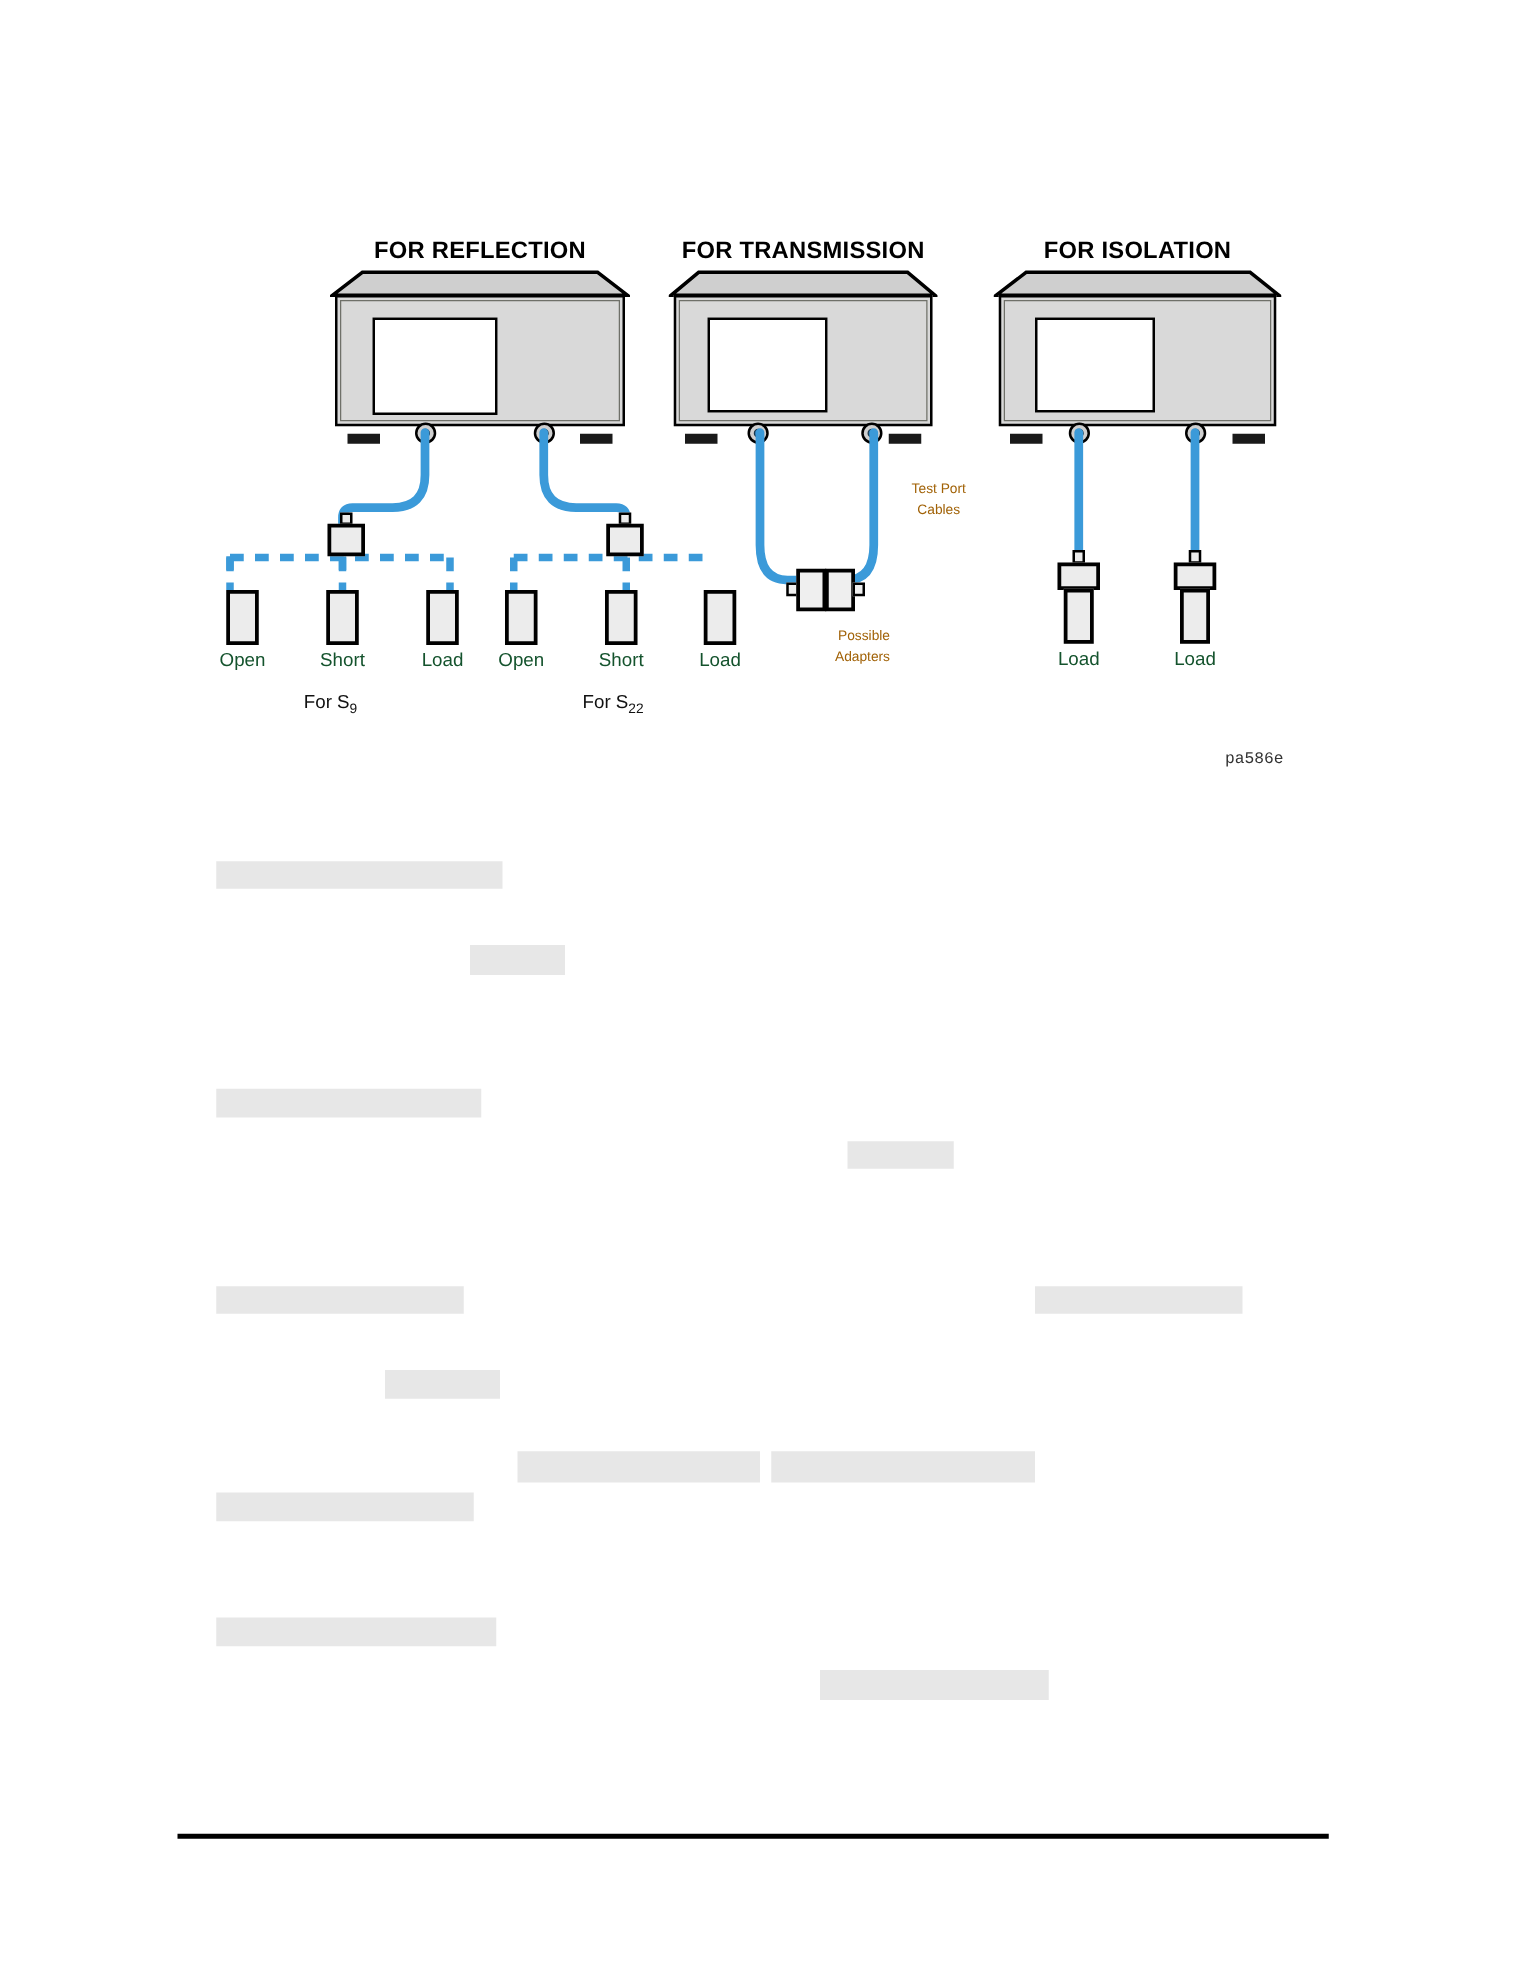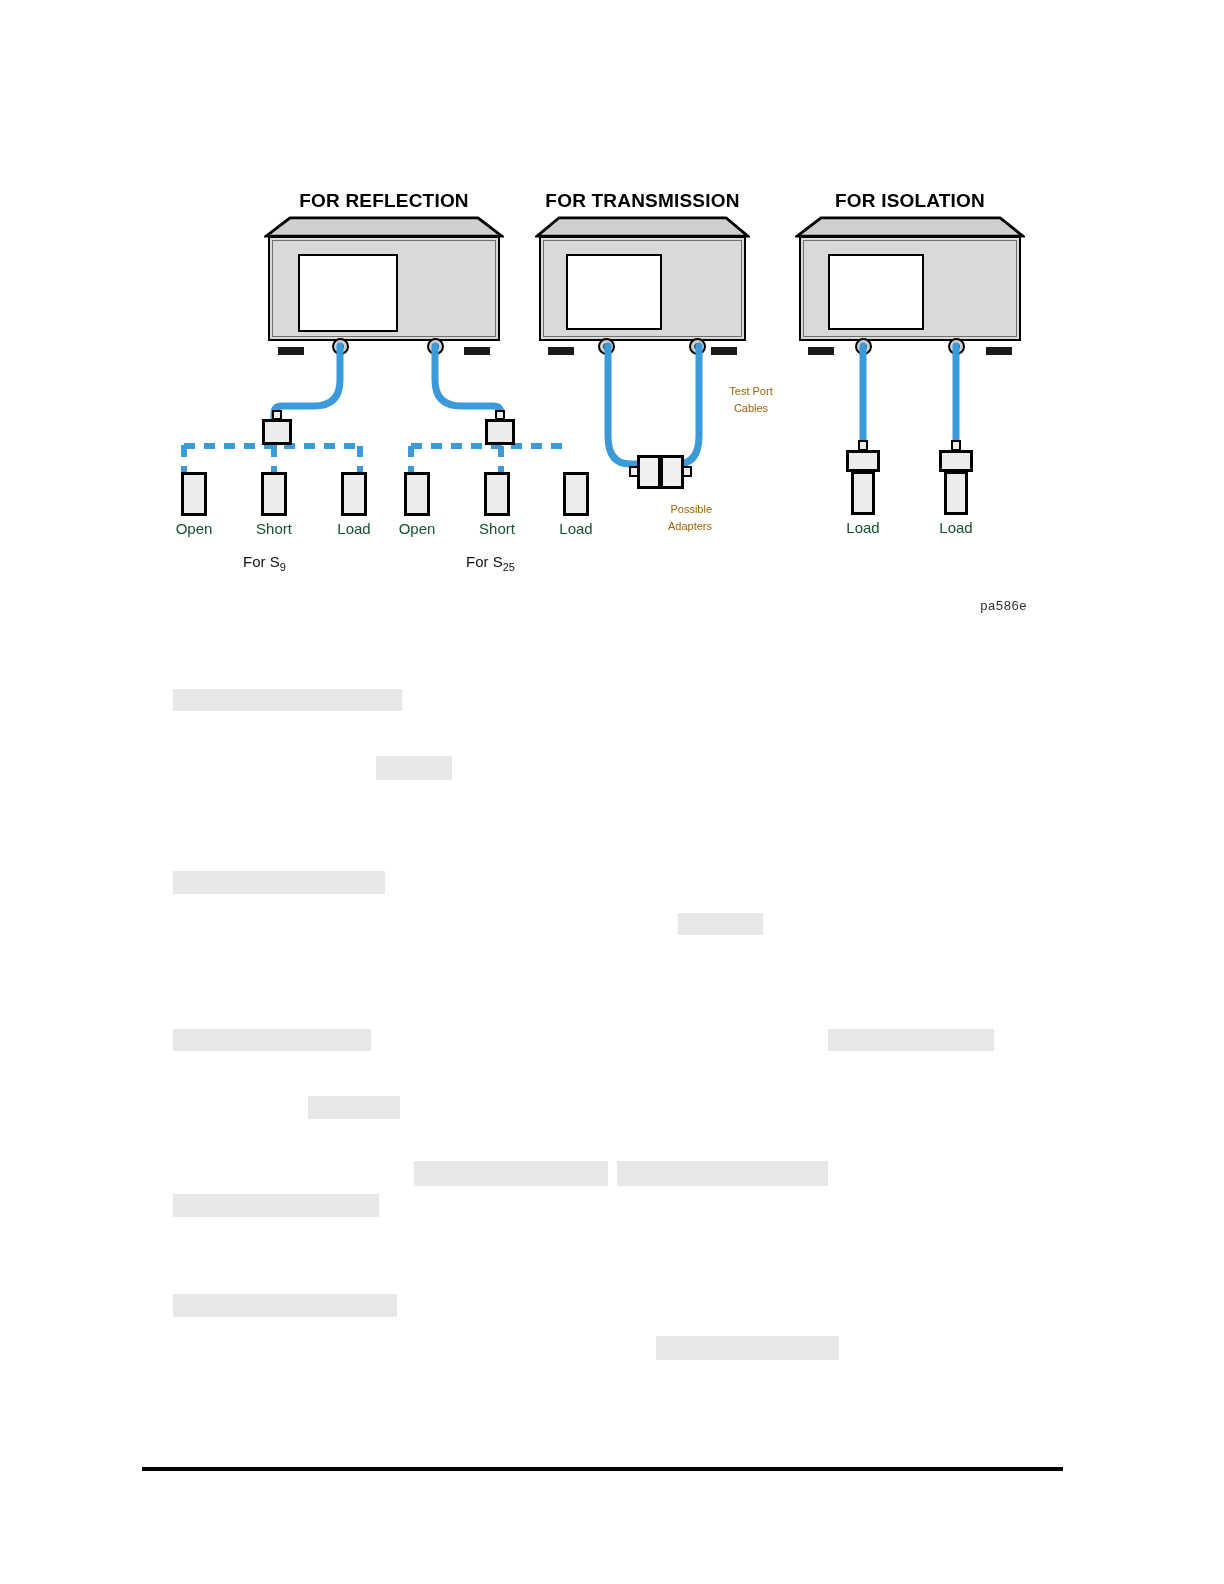--- a/index.html
+++ b/index.html
@@ -126,21 +126,21 @@
     </div>
     <div class="std" style="left:563px;top:472px;width:26px;height:44px;">
       <div class="body" style="left:0;top:0;width:26px;height:44px;"></div>
       <div class="lbl" style="top:48px;">Load</div>
     </div>
 
     <div class="sub" style="left:243px;top:553px;">
       <span>For S</span><sub>9</sub>
     </div>
     <div class="sub" style="left:466px;top:553px;">
-      <span>For S</span><sub>25</sub>
+      <span>For S</span><sub>22</sub>
     </div>
 
     <div class="unit" style="left:535px;top:190px;width:215px;height:160px;">
       <div class="unit-title">FOR TRANSMISSION</div>
       <div class="inst" style="width:215px;height:132px;">
         <svg class="top" viewBox="0 0 215 24" preserveAspectRatio="none">
           <polygon points="24,2 191,2 213,22 2,22" fill="#cfcfcf" stroke="#000" stroke-width="3"></polygon>
         </svg>
         <div class="front"></div>
         <div class="screen" style="left:31px;top:38px;width:92px;height:72px;"></div>

